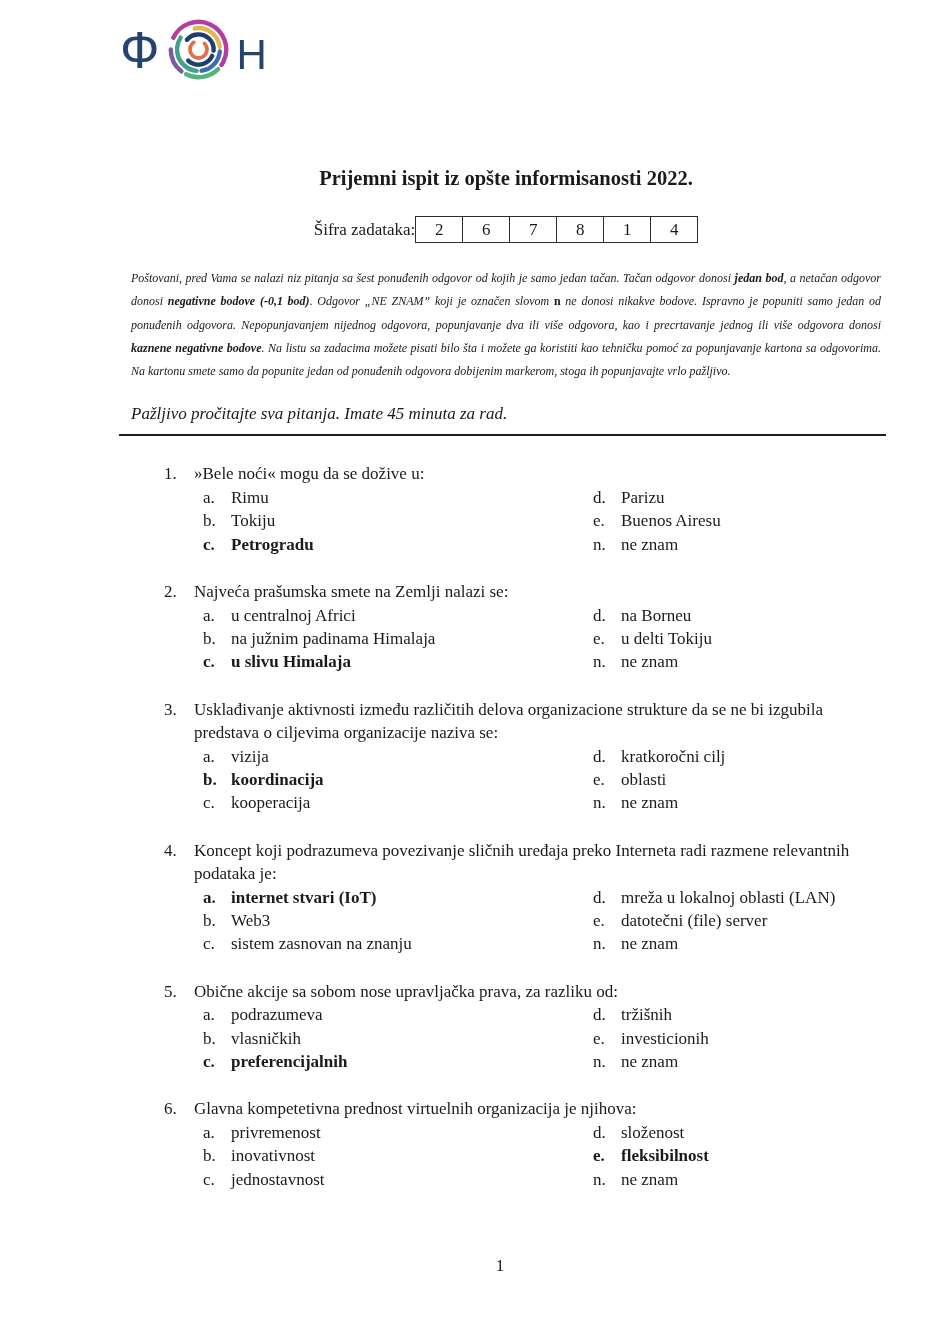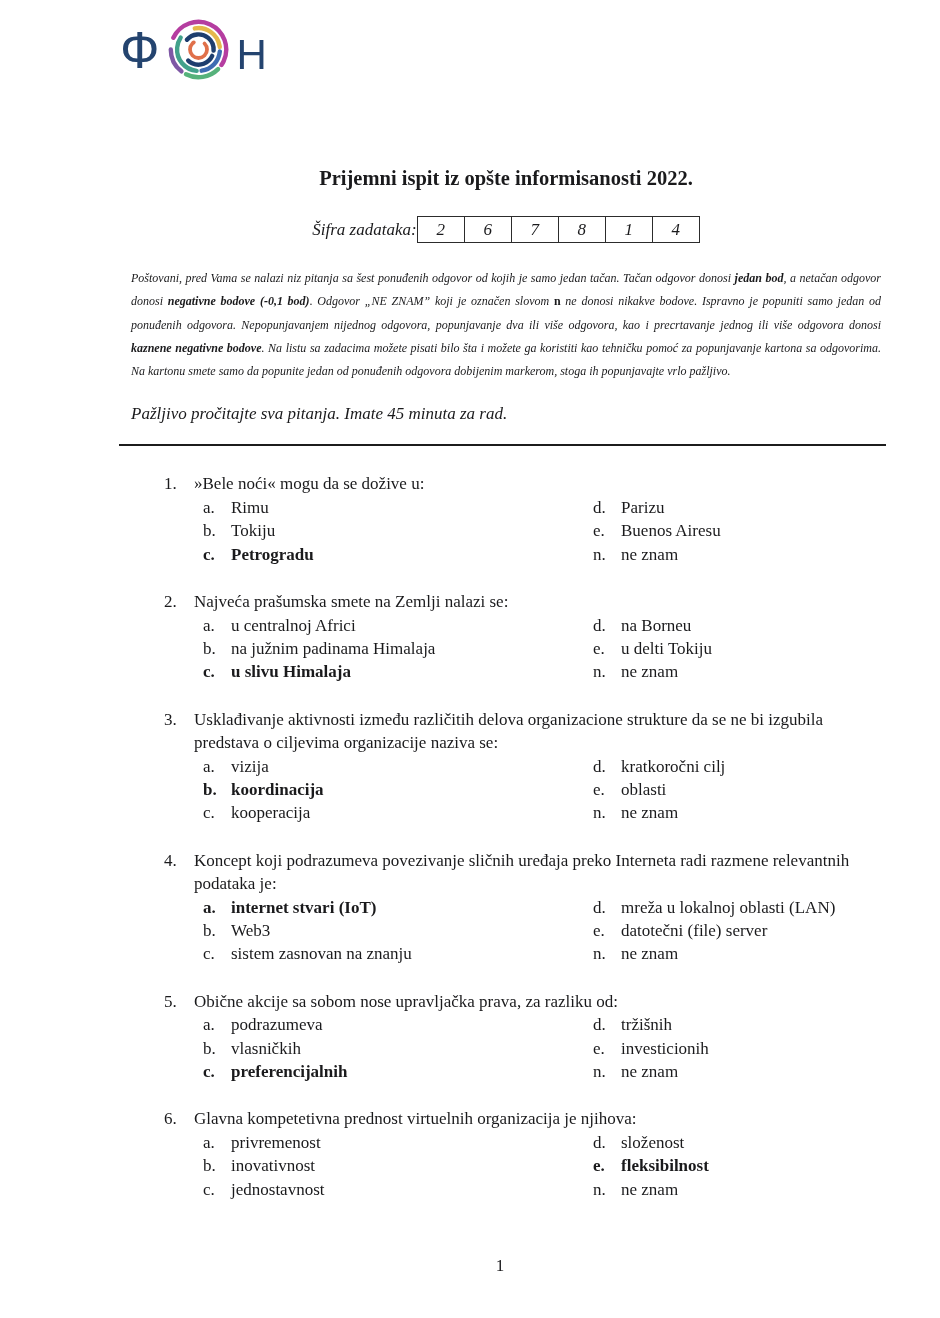--- a/index.html
+++ b/index.html
@@ -10,38 +10,38 @@
   
   .logo{
     position:absolute;left:120px;top:18px;display:flex;align-items:center;gap:7px;
     font-family:"Liberation Sans",sans-serif;color:#24446f;
   }
   .logo-f{font-size:52px;line-height:1;}
   .logo-h{font-size:42px;line-height:1;position:relative;top:5px;}
   
   .doc{position:absolute;left:131px;top:130px;width:750px;margin-top:36px;}
   .title{text-align:center;font-weight:bold;font-size:20.5px;line-height:24px;margin:0;}
-  .code-row{margin-top:26px;display:flex;align-items:center;justify-content:center;font-style:italic;}
+  .code-row{margin-top:26px;display:flex;align-items:center;justify-content:center;}
   .code-label{font-size:17px;}
   .code-table{display:flex;border:1.5px solid #2c2c2c;}
   .code-cell{
     width:46px;height:25px;display:flex;align-items:center;justify-content:center;
     font-size:17px;border-left:1.5px solid #2c2c2c;
   }
   .code-cell:first-child{border-left:none;}
   .instructions{
     margin-top:24px;font-style:italic;font-size:12px;line-height:23.3px;
     text-align:justify;
   }
   .b{font-weight:bold;}
   .u{font-style:normal;}
   .notice{
     font-style:italic;font-size:17px;line-height:20px;
     margin:21px 0 0 -12px;width:767px;box-sizing:border-box;
-    padding:0 0 20px 12px;border-bottom:2.5px solid #1c1c1c;
+    padding:0 0 10px 12px;border-bottom:2.5px solid #1c1c1c;
   }
   .questions{margin-top:26px;font-size:17px;line-height:23.4px;}
   .question{margin-bottom:24px;}
   .q-head{display:flex;margin-left:33px;}
   .q-num{flex:0 0 30px;}
   .q-text{flex:1;}
   .q-options{display:grid;grid-template-columns:390px 1fr;margin-left:72px;}
   .opt{display:flex;}
   .opt-letter{flex:0 0 28px;}
   .page-num{

